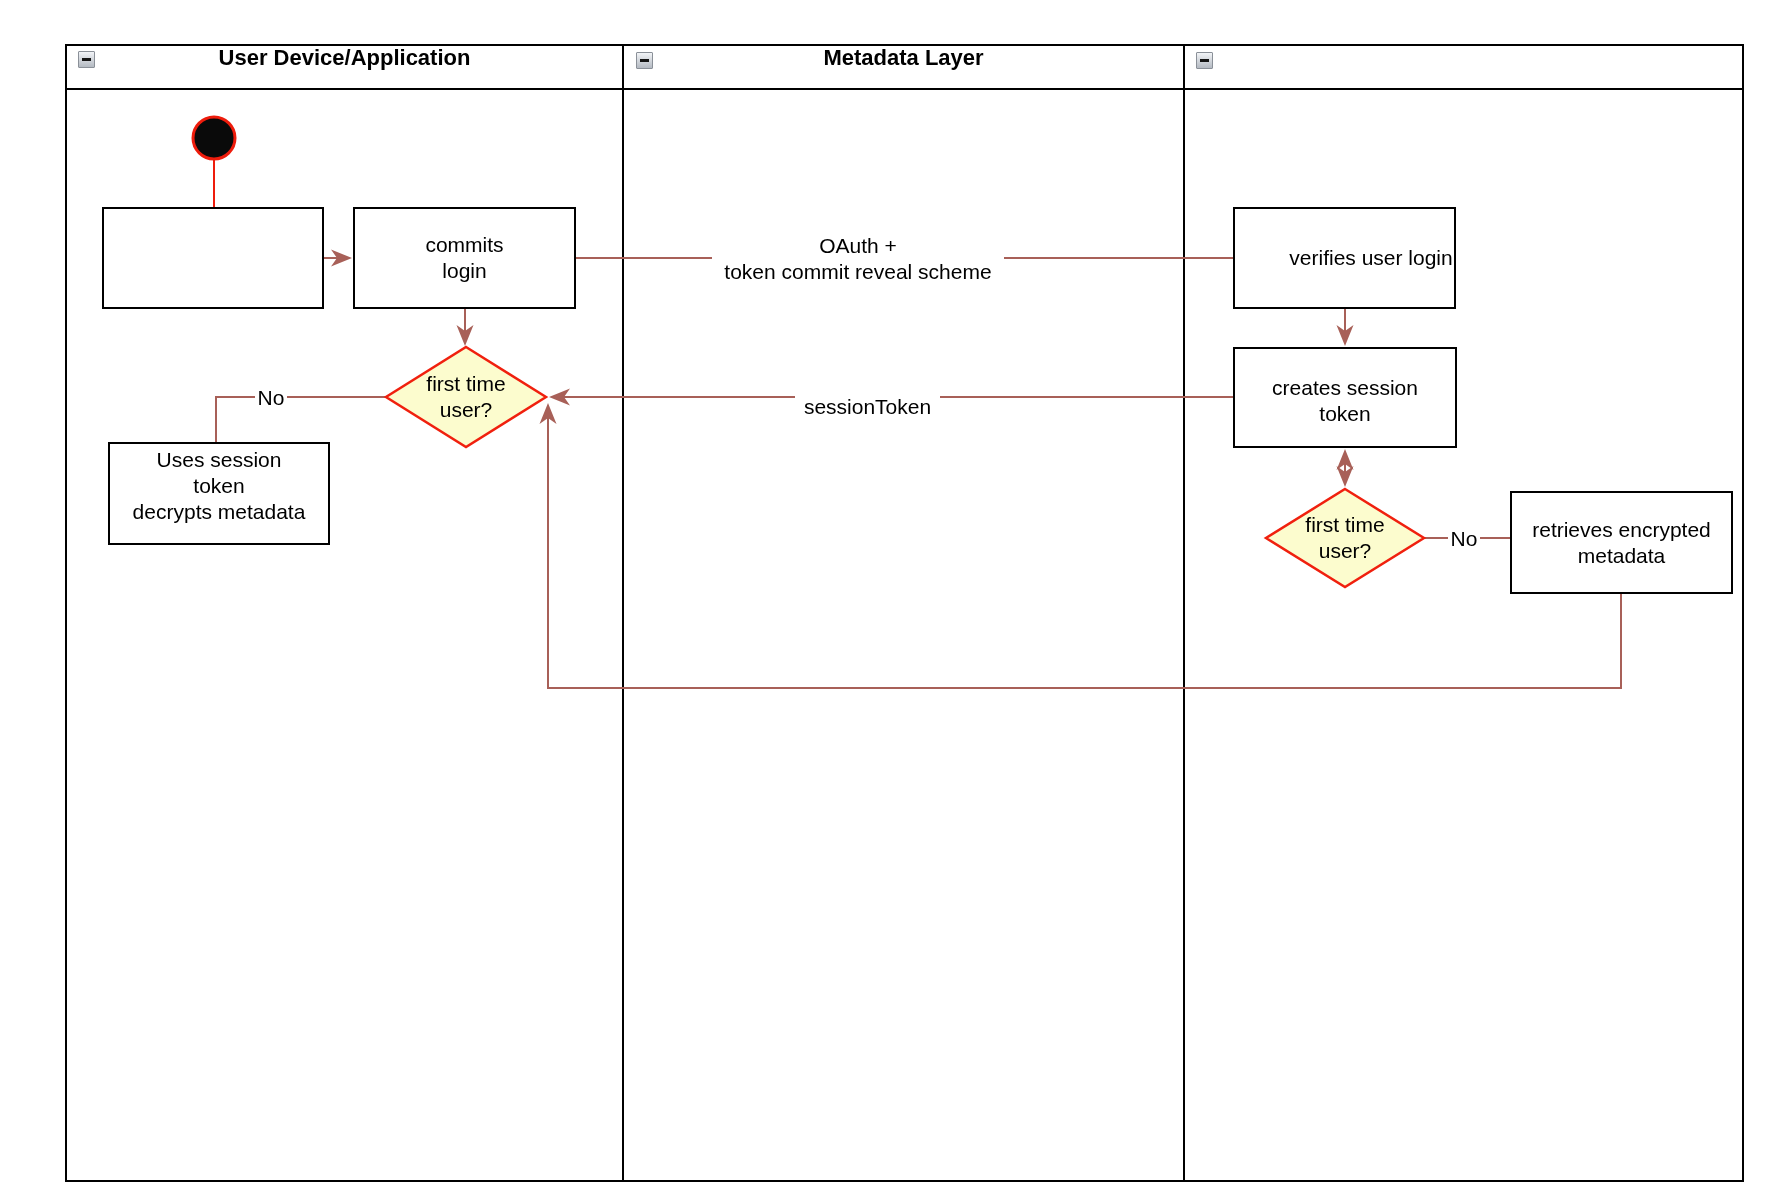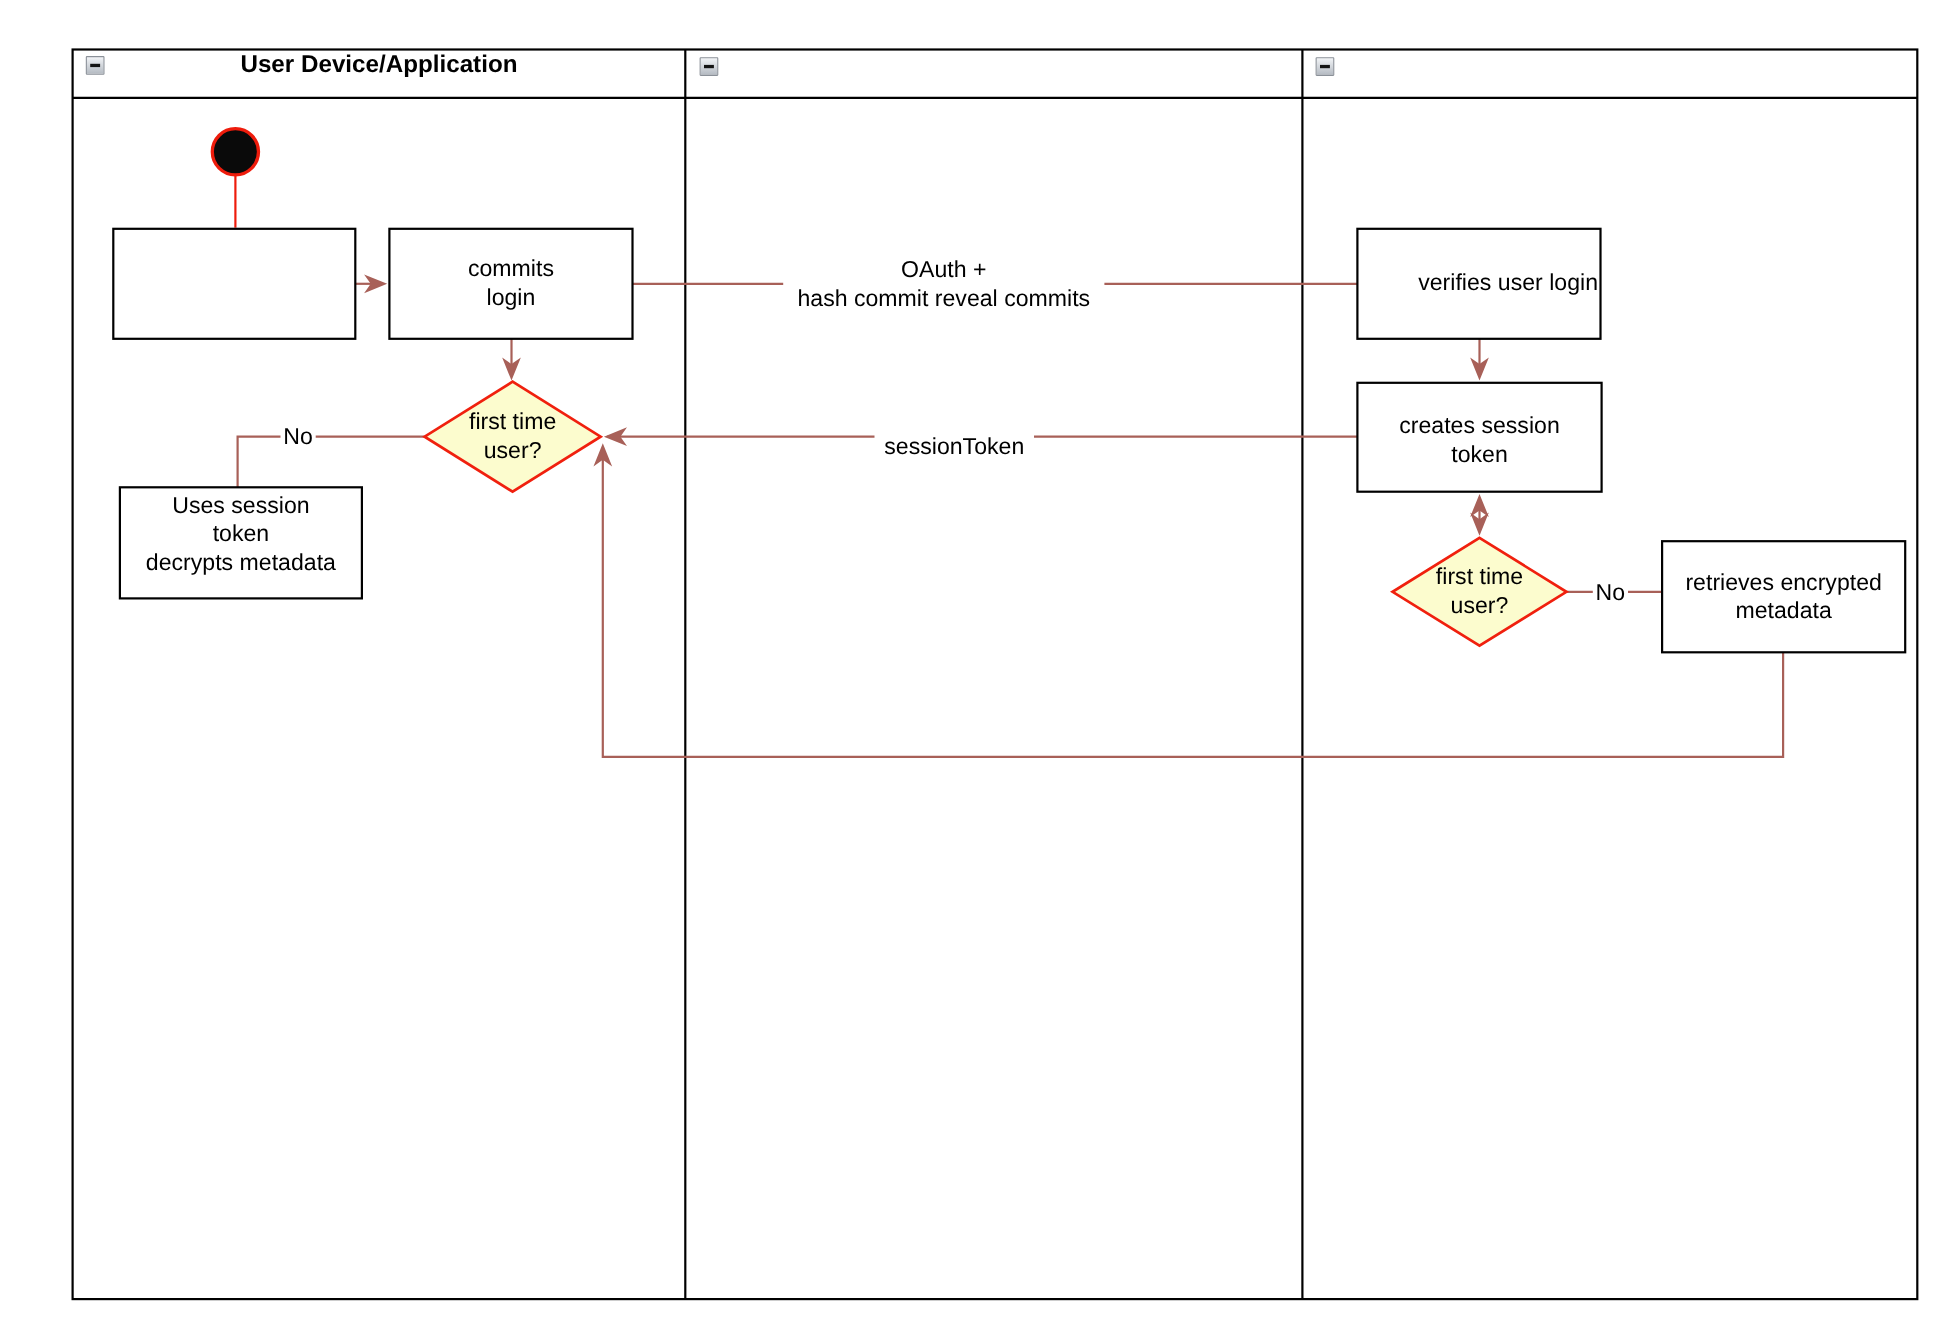--- a/index.html
+++ b/index.html
@@ -97,20 +97,23 @@
 
     <polygon points="466,347 546,397 466,447 386,397" class="decision"></polygon>
     <polygon points="1345,489 1424,538 1345,587 1266,538" class="decision"></polygon>
   </svg>
 
   <div class="overlay">
 
     <div class="lane-header" style="left:66px;width:557px;">
       <span>User Device/Application</span>
     </div>
+    <div class="lane-header" style="left:623px;width:561px;">
+      <span>Metadata Layer</span>
+    </div>
 
     <div class="collapse-btn" style="left:78px;top:51px;">
       <span class="bar"></span>
     </div>
     <div class="collapse-btn" style="left:636px;top:52px;">
       <span class="bar"></span>
     </div>
     <div class="collapse-btn" style="left:1196px;top:52px;">
       <span class="bar"></span>
     </div>
@@ -124,18 +127,18 @@
 user?</div>
     <div class="node-label" style="left:109px;top:443px;width:220px;height:86px;">Uses session
 token
 decrypts metadata</div>
     <div class="node-label" style="left:1265px;top:490px;width:160px;height:96px;">first time
 user?</div>
     <div class="node-label" style="left:1511px;top:492px;width:221px;height:101px;">retrieves encrypted
 metadata</div>
 
     <div class="edge-label" style="left:712px;top:233px;width:292px;height:52px;">OAuth +
-hash commit reveal commits</div>
+token commit reveal scheme</div>
     <div class="edge-label" style="left:795px;top:395px;width:145px;height:24px;">sessionToken</div>
     <div class="edge-label" style="left:255px;top:387px;width:32px;height:22px;">No</div>
     <div class="edge-label" style="left:1448px;top:528px;width:32px;height:22px;">No</div>
   </div>
 </div>
 
 </body></html>

